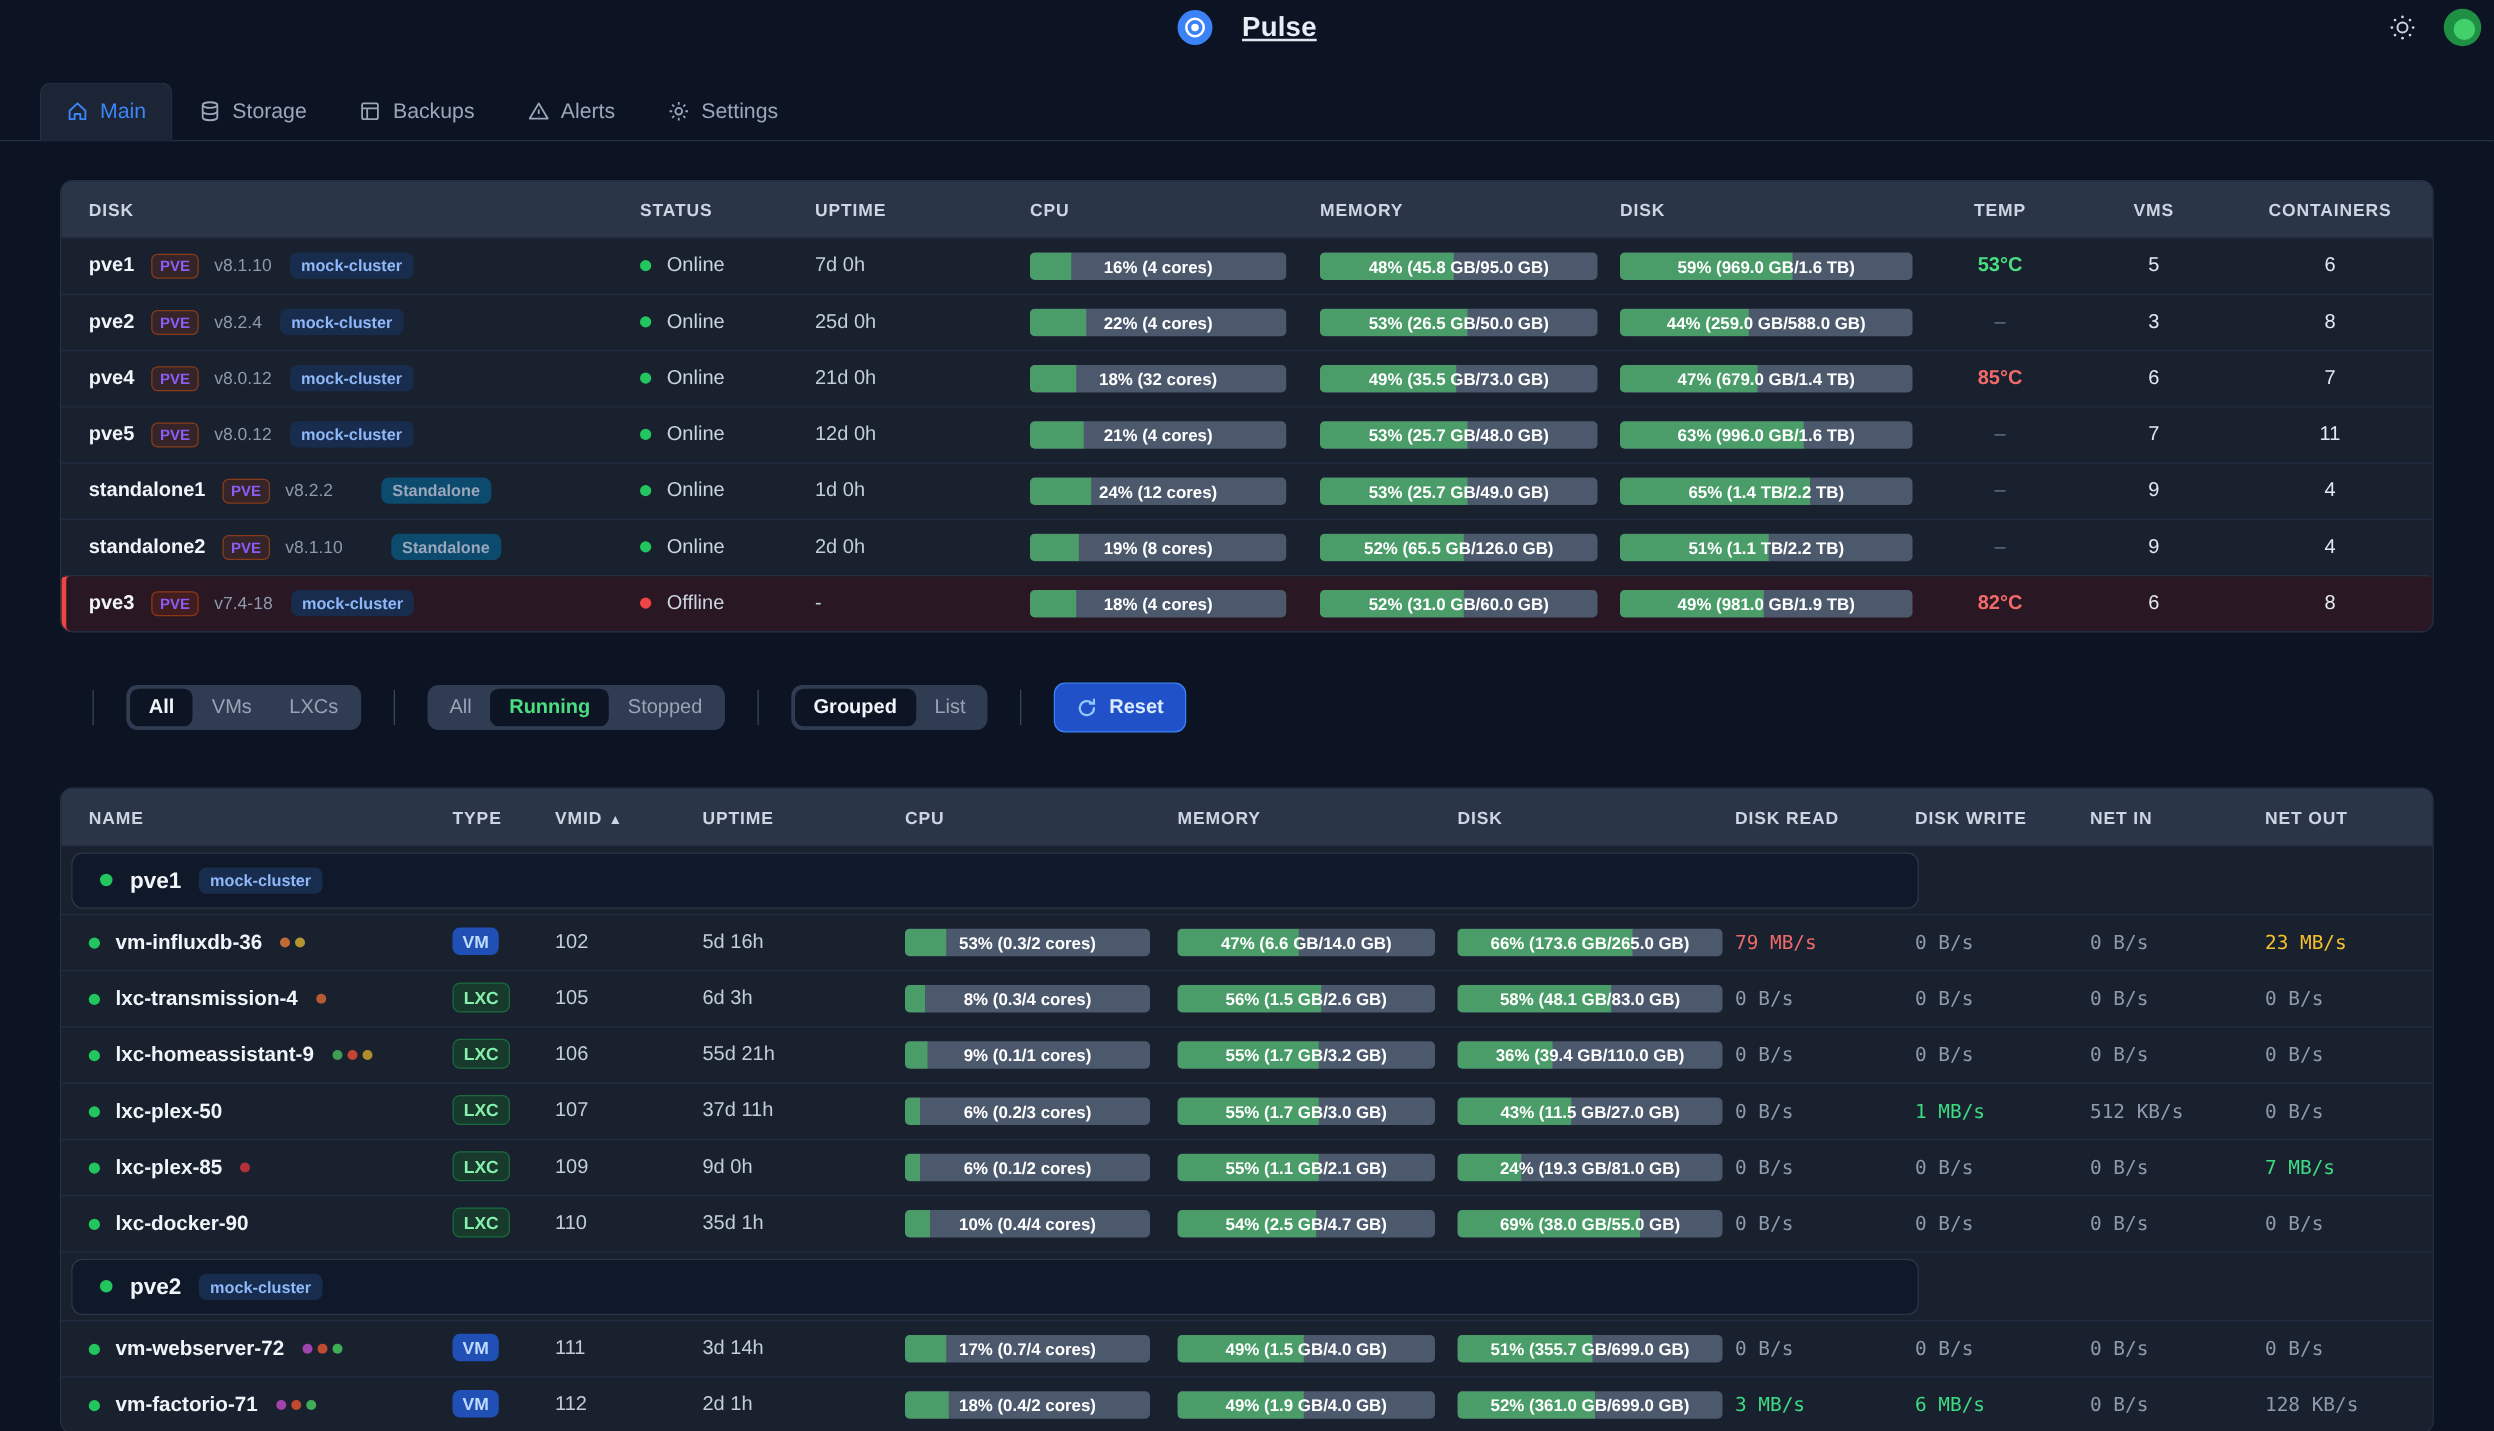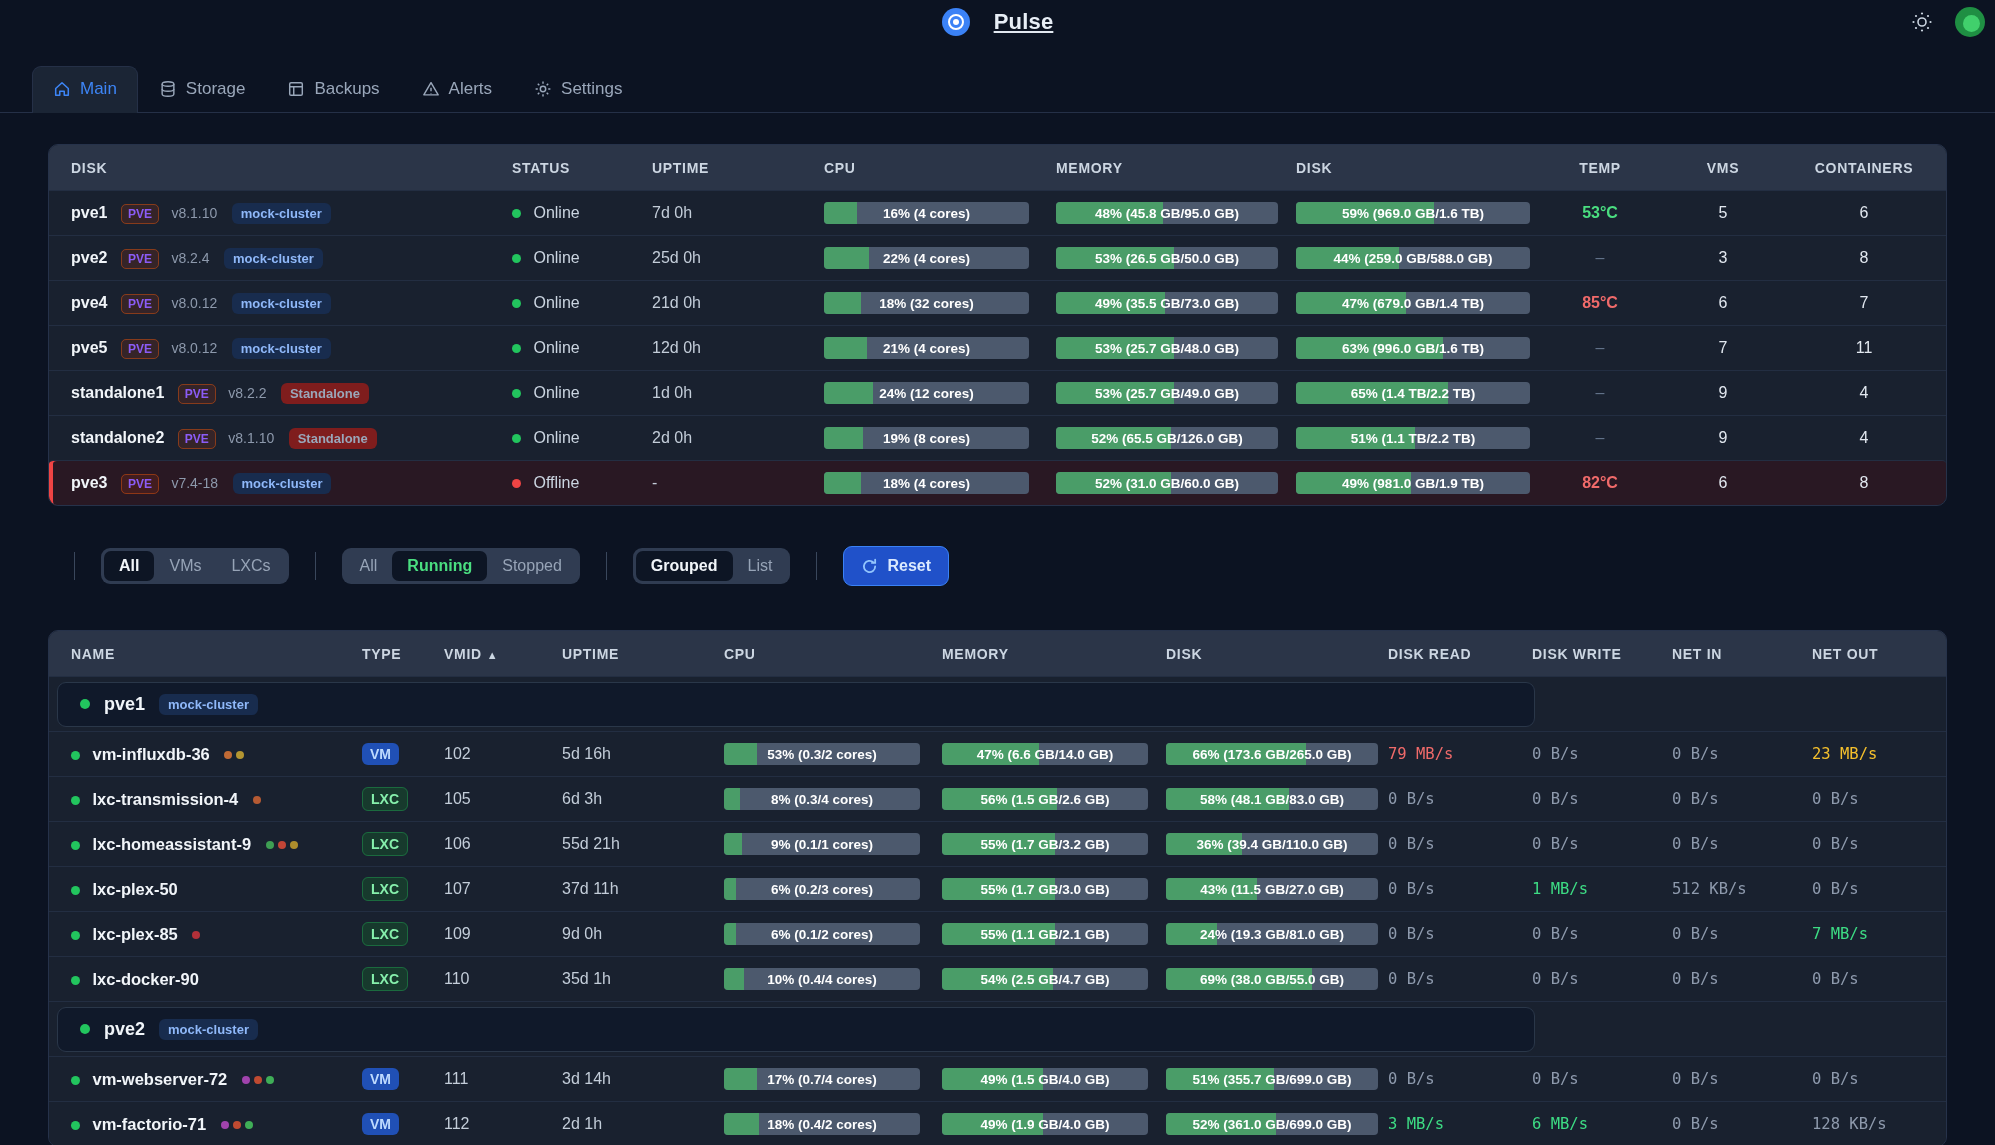--- a/index.html
+++ b/index.html
@@ -36,21 +36,21 @@
   .nc-node{ width:455px; } .nc-status{ width:140px; } .nc-uptime{ width:172px; }
   .nc-cpu{ width:232px; } .nc-mem{ width:240px; } .nc-disk{ width:248px; }
   .nc-temp{ width:128px; text-align:center; padding-left:0; }
   .nc-vms{ width:118px; text-align:center; padding-left:0; }
   .nc-cont{ flex:1; text-align:center; padding-left:0; }
   .node-name{ font-weight:700; font-size:16px; color:#f1f5f9; margin-right:9px; }
   .badge-pve{ font-size:12px; font-weight:700; color:#8b5cf6; background:rgba(154,52,18,.22); border:1px solid rgba(234,88,12,.45); border-radius:5px; padding:2px 6px; margin-right:8px; }
   .version{ font-size:14px; color:#8d99ac; margin-right:10px; }
   .badge-cluster{ font-size:13px; font-weight:600; border-radius:6px; padding:3px 9px; }
   .badge-cluster.c-cluster{ color:#8fb8f9; background:#182c4e; }
-  .badge-cluster.c-standalone{ color:#9aa7ba; background:#7f1d1d; }
+  .badge-cluster.c-standalone{ color:#9aa7ba; background:#0c4a6e;margin-left:24px; }
   .dot{ display:inline-block; width:9px; height:9px; border-radius:50%; margin-right:8px; }
   .dot.c-online{ background:#22c55e; } .dot.c-offline{ background:#ef4444; }
   .status-label{ font-size:16px; color:#cbd5e1; }
   .uptime-text{ font-size:16px; color:#c3cdd9; }
   .bar{ position:relative; height:22px; background:#4c596d; border-radius:4px; overflow:hidden; display:flex; align-items:center; justify-content:center; }
   .w-ncpu{ width:205px; } .w-nmem{ width:222px; } .w-ndisk{ width:234px; }
   .w-gcpu{ width:196px; } .w-gmem{ width:206px; } .w-gdisk{ width:212px; }
   .fill{ position:absolute; left:0; top:0; bottom:0; background:#4a9d68; }
   .bar-label{ position:relative; font-size:13.5px; font-weight:600; color:#fff; }
   .temp-text{ font-size:16px; font-weight:700; }

